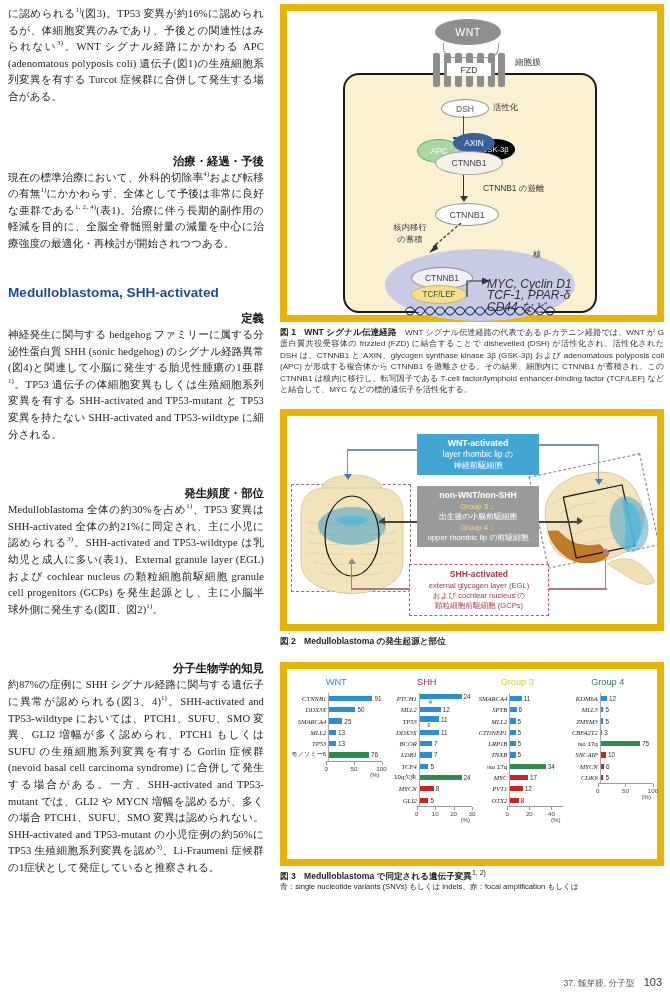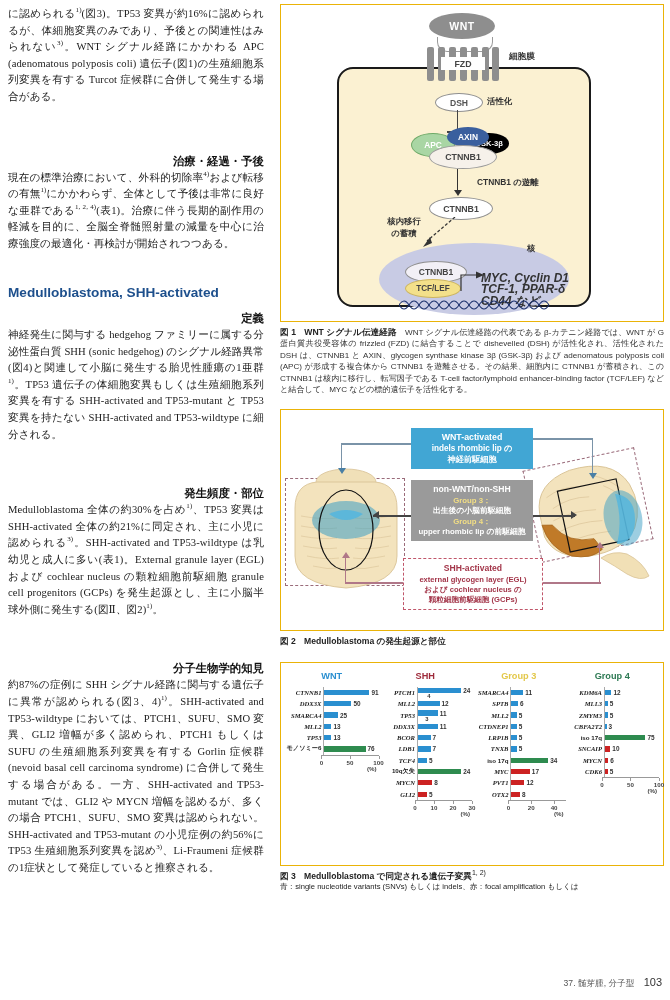--- a/index.html
+++ b/index.html
@@ -41,25 +41,24 @@
   }
   .sec-h2.tight{margin-top:11px;}
   .gap-s{height:11px;}
   .gap-m{height:16px;}
   sup{font-size:7px;vertical-align:super;line-height:0;}
 
   
   .col-right{position:absolute;left:280px;top:4px;width:384px;}
 
   .figbox{
-    border:1px solid #eab308;
+    border:7px solid #eab308;
     background:#fff;
     box-sizing:border-box;
     position:relative;
-    font-weight:bold;
   }
   .figcap{
     font-family:"Liberation Sans","DejaVu Sans",sans-serif;
     font-size:8.1px;line-height:11.4px;color:#222;
     margin-top:5px;text-align:justify;
   }
   .figcap .num{font-weight:bold;font-size:8.6px;}
   .figcap .ttl{font-weight:bold;font-size:8.6px;}
   .figcap .lead{color:#333;}
   .figcap-sm{font-size:7.6px;line-height:10.4px;}
@@ -426,21 +425,21 @@
 
       <div class="conn-r" style="left:64px;top:172px;width:58px;height:1.2px;"></div>
       <div class="conn-r" style="left:64px;top:148px;width:1.2px;height:25px;"></div>
       <div class="arr-head" style="left:60.5px;top:142px;border-top:none;border-bottom:6px solid #b07788;border-left:4px solid transparent;border-right:4px solid transparent;"></div>
       <div class="conn-r" style="left:262px;top:172px;width:58px;height:1.2px;"></div>
       <div class="conn-r" style="left:318px;top:138px;width:1.2px;height:35px;"></div>
       <div class="arr-head" style="left:314.5px;top:132px;border-top:none;border-bottom:6px solid #b07788;border-left:4px solid transparent;border-right:4px solid transparent;"></div>
 
       <div class="f2-callout f2-wnt">
         <b>WNT-activated</b><br>
-        <span>indels rhombic lip の</span><br>
+        <span>layer rhombic lip の</span><br>
         <span>神経前駆細胞</span>
       </div>
 
       <div class="f2-callout f2-nwns">
         <b>non-WNT/non-SHH</b><br>
         <span class="g3">Group 3：</span><br>
         <span>出生後の小脳前駆細胞</span><br>
         <span class="g4">Group 4：</span><br>
         <span>upper rhombic lip の前駆細胞</span>
       </div>

